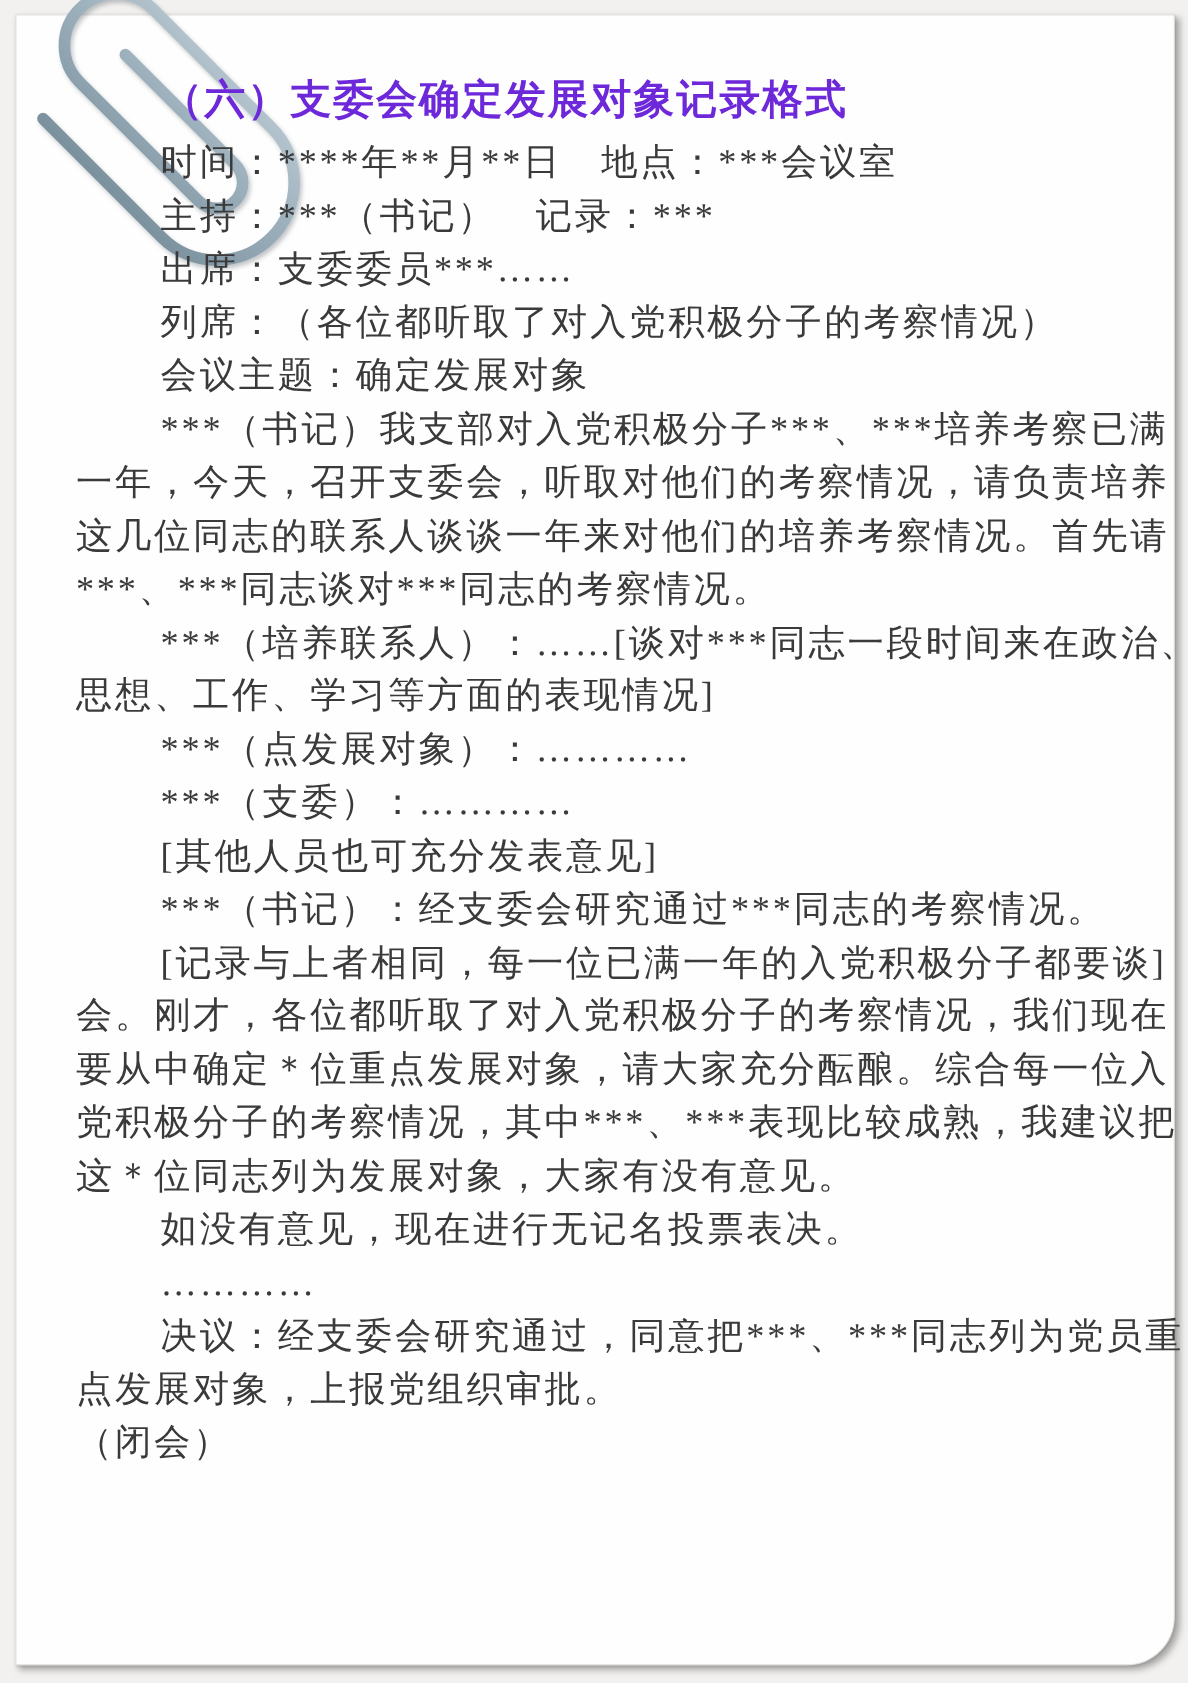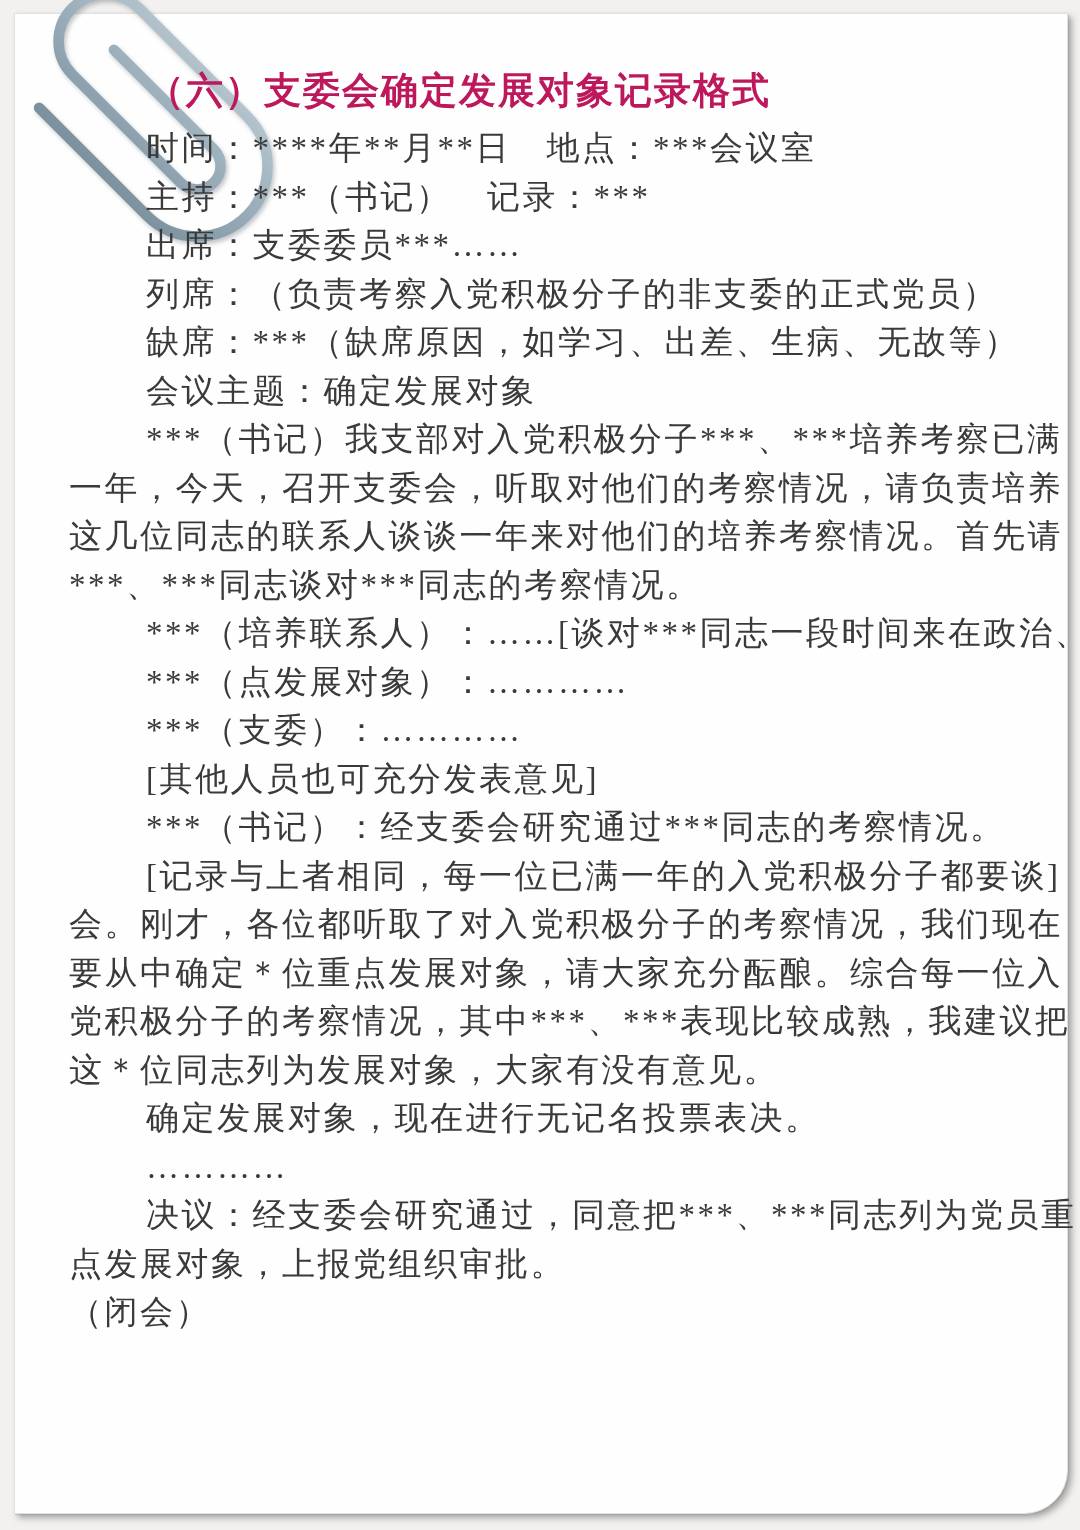--- a/index.html
+++ b/index.html
@@ -22,21 +22,21 @@
   }
   .content{
     position:absolute;left:54px;top:54px;right:26px;
   }
   .title{
     margin:0 0 10px 0;
     font-family:"Liberation Sans","DejaVu Sans",sans-serif;
     font-weight:700;
     font-size:37px;line-height:46px;
     letter-spacing:2px;
-    color:#be185d;
+    color:#6d28d9;
     text-indent:78px;
   }
   .line{
     font-size:33px;
     line-height:48.5px;
     letter-spacing:2.5px;
     color:#3a3a3a;
     white-space:nowrap;
     font-family:Liberation Serif, serif;
   }
@@ -59,36 +59,36 @@
       <path d="M21.44 11.05l-9.19 9.19a6 6 0 0 1-8.49-8.49l9.19-9.19a4 4 0 0 1 5.66 5.66l-9.2 9.19a2 2 0 0 1-2.83-2.83l8.49-8.48" fill="none" stroke="url(#pcgrad)" stroke-width="0.9" stroke-linecap="round"></path>
     </g>
   </svg>
 
   <div class="content">
     <h1 class="title">（六）支委会确定发展对象记录格式</h1>
 
     <div class="line indent">时间：****年**月**日　地点：***会议室</div>
     <div class="line indent">主持：***（书记）　记录：***</div>
     <div class="line indent">出席：支委委员***……</div>
-    <div class="line indent">列席：（负责考察入党积极分子的非支委的正式党员）</div>
-    <div class="line indent">缺席：***（缺席原因，如学习、出差、生病、无故等）</div>
+    <div class="line indent">列席：（各位都听取了对入党积极分子的考察情况）</div>
     <div class="line indent">会议主题：确定发展对象</div>
     <div class="line indent">***（书记）我支部对入党积极分子***、***培养考察已满</div>
     <div class="line">一年，今天，召开支委会，听取对他们的考察情况，请负责培养</div>
     <div class="line">这几位同志的联系人谈谈一年来对他们的培养考察情况。首先请</div>
     <div class="line">***、***同志谈对***同志的考察情况。</div>
     <div class="line indent">***（培养联系人）：……[谈对***同志一段时间来在政治、</div>
+    <div class="line">思想、工作、学习等方面的表现情况]</div>
     <div class="line indent">***（点发展对象）：…………</div>
     <div class="line indent">***（支委）：…………</div>
     <div class="line indent">[其他人员也可充分发表意见]</div>
     <div class="line indent">***（书记）：经支委会研究通过***同志的考察情况。</div>
     <div class="line indent">[记录与上者相同，每一位已满一年的入党积极分子都要谈]</div>
     <div class="line">会。刚才，各位都听取了对入党积极分子的考察情况，我们现在</div>
     <div class="line">要从中确定＊位重点发展对象，请大家充分酝酿。综合每一位入</div>
     <div class="line">党积极分子的考察情况，其中***、***表现比较成熟，我建议把</div>
     <div class="line">这＊位同志列为发展对象，大家有没有意见。</div>
-    <div class="line indent">确定发展对象，现在进行无记名投票表决。</div>
+    <div class="line indent">如没有意见，现在进行无记名投票表决。</div>
     <div class="line indent">…………</div>
     <div class="line indent">决议：经支委会研究通过，同意把***、***同志列为党员重</div>
     <div class="line">点发展对象，上报党组织审批。</div>
     <div class="line">（闭会）</div>
   </div>
 </div>
 
 </body></html>

